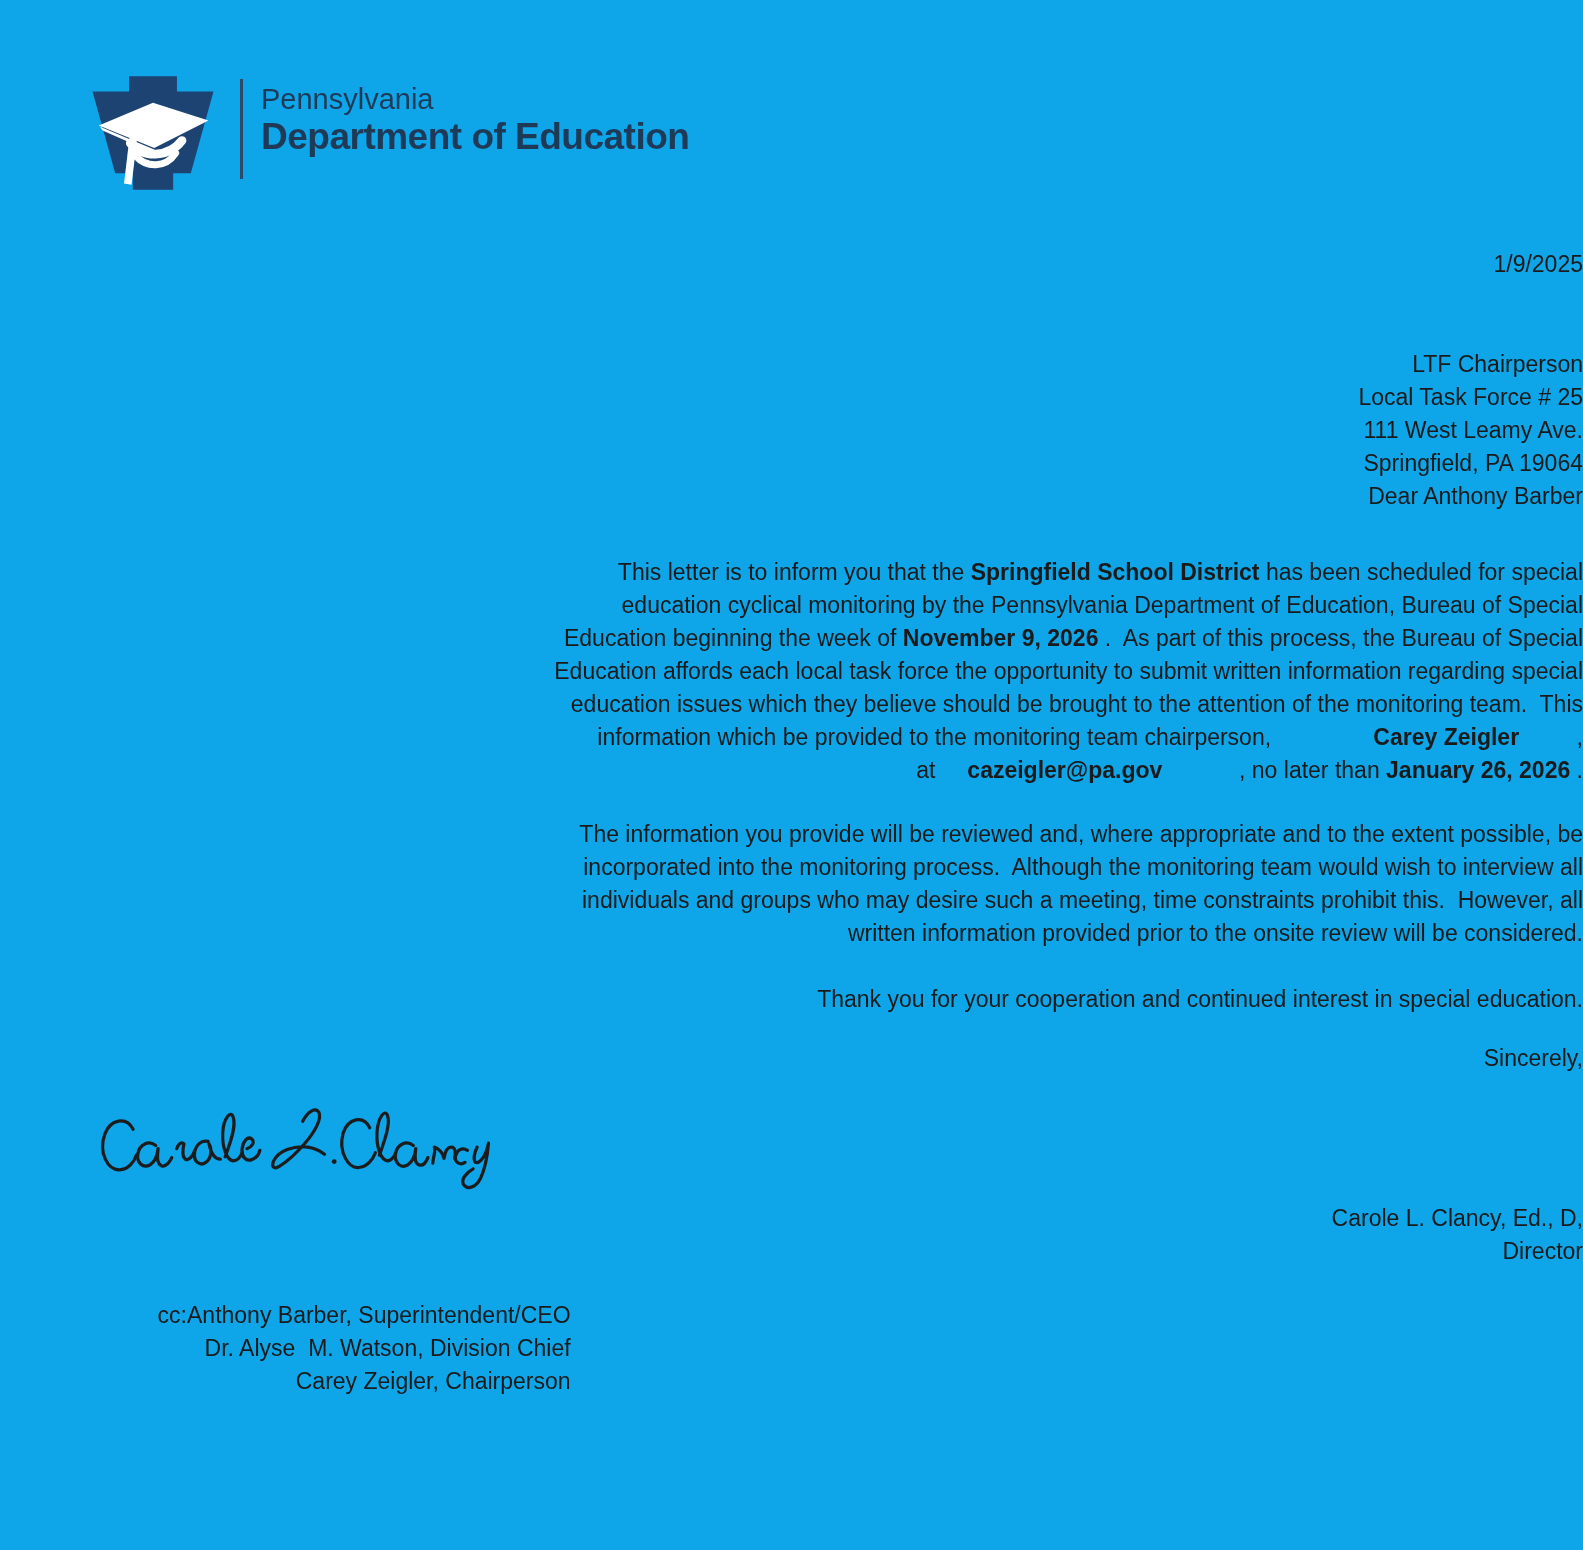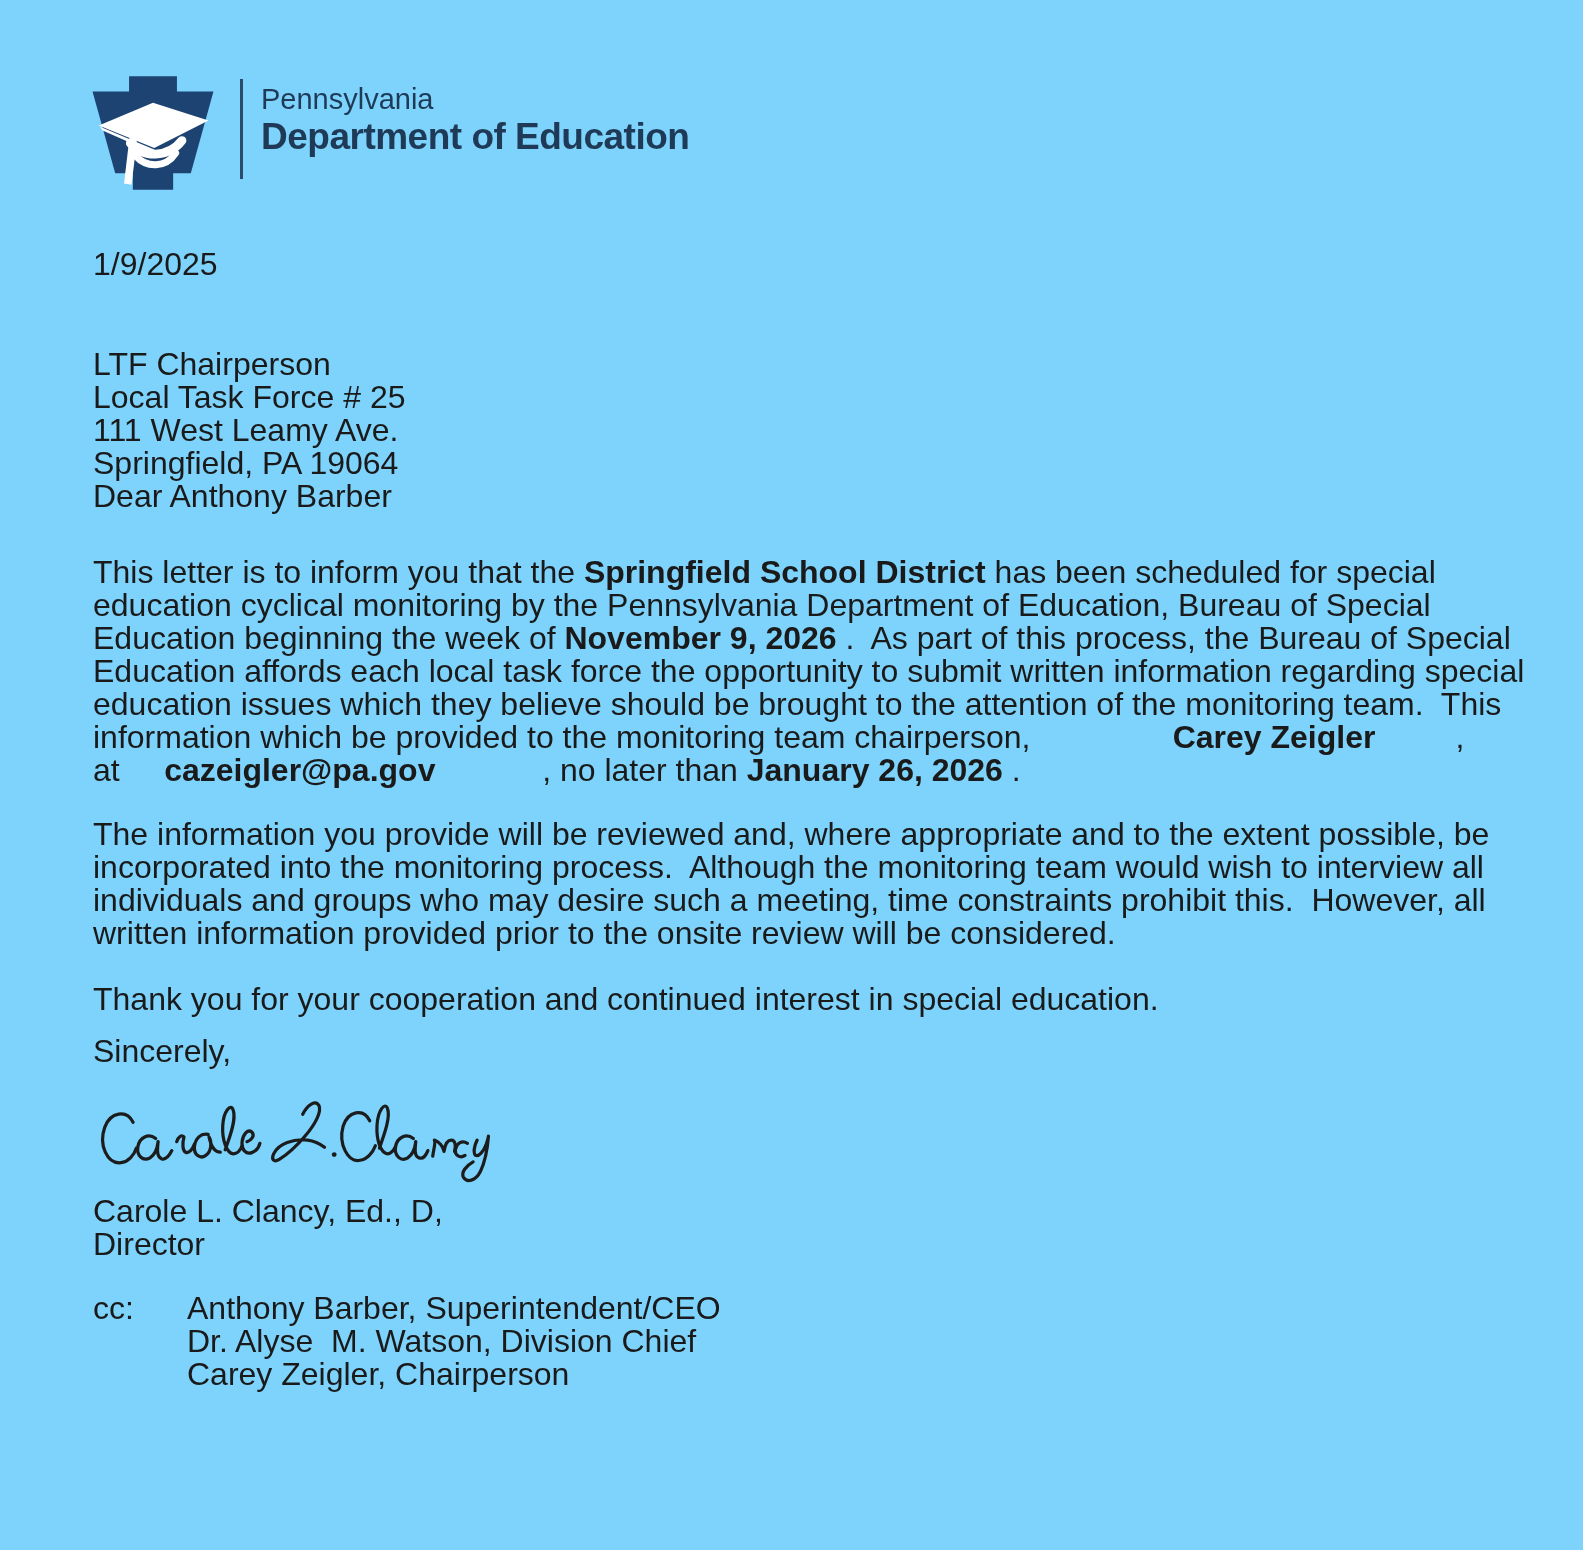--- a/index.html
+++ b/index.html
@@ -1,42 +1,42 @@
 <!DOCTYPE html>
 <html style="--keystone: #1D4373; --wordmark: #1E3A57; --divider: #2C4A6B; --text: #1A1A1A; --signature: #1C1C1C;"><head>
 <meta charset="utf-8">
 <style>
   html,body{margin:0;padding:0;background:#ffffff;}
   .page{
-    position:relative;width:1583px;height:1550px;background:#7dd3fc;overflow:hidden;
+    position:relative;width:1583px;height:1550px;background:#0ea5e9;overflow:hidden;
     font-family:"Liberation Sans",sans-serif;color:var(--text,#1a1a1a);
   }
   
   .masthead{display:flex;align-items:flex-start;padding:75px 0 0 90px;}
   .keystone{width:126px;height:116px;flex:0 0 auto;}
   .ks{fill:var(--keystone,#1d4373);}
   .cap{fill:#ffffff;}
   .band{fill:none;stroke:#ffffff;stroke-linecap:round;}
   .b1{stroke-width:7;}
   .b2{stroke-width:5.5;}
   .divider{width:3px;height:100px;background:var(--divider,#2c4a6b);margin:4px 18px 0 24px;flex:0 0 auto;}
   .wordmark{padding-top:8px;color:var(--wordmark,#1e3a57);}
   .wm-top{font-size:29px;line-height:33px;}
   .wm-bottom{font-size:37px;line-height:41px;font-weight:bold;letter-spacing:-0.5px;}
   
-  .letter{margin-left:93px;font-size:32px;}
+  .letter{margin-left:93px;font-size:23px;text-align:right;}
   .line{white-space:pre;line-height:33px;}
   .b{font-weight:bold;}
   .date{margin-top:57px;}
   .recipient{margin-top:67px;}
   .salutation{}
   .p1{margin-top:43px;}
   .p2{margin-top:31px;}
   .p3{margin-top:33px;}
-  .closing{margin-top:19px;}
+  .closing{margin-top:26px;}
   .signature{display:block;width:404px;height:105px;margin:22px 0 0 -2px;}
   .sig{fill:none;stroke:var(--signature,#1c1c1c);stroke-width:4;stroke-linecap:round;stroke-linejoin:round;}
   .sigdot{fill:var(--signature,#1c1c1c);}
   .sender{}
   .cc{display:flex;margin-top:31px;}
   .cc-label{width:94px;flex:0 0 auto;line-height:33px;white-space:pre;}
 </style>
 </head>
 <body>
 

